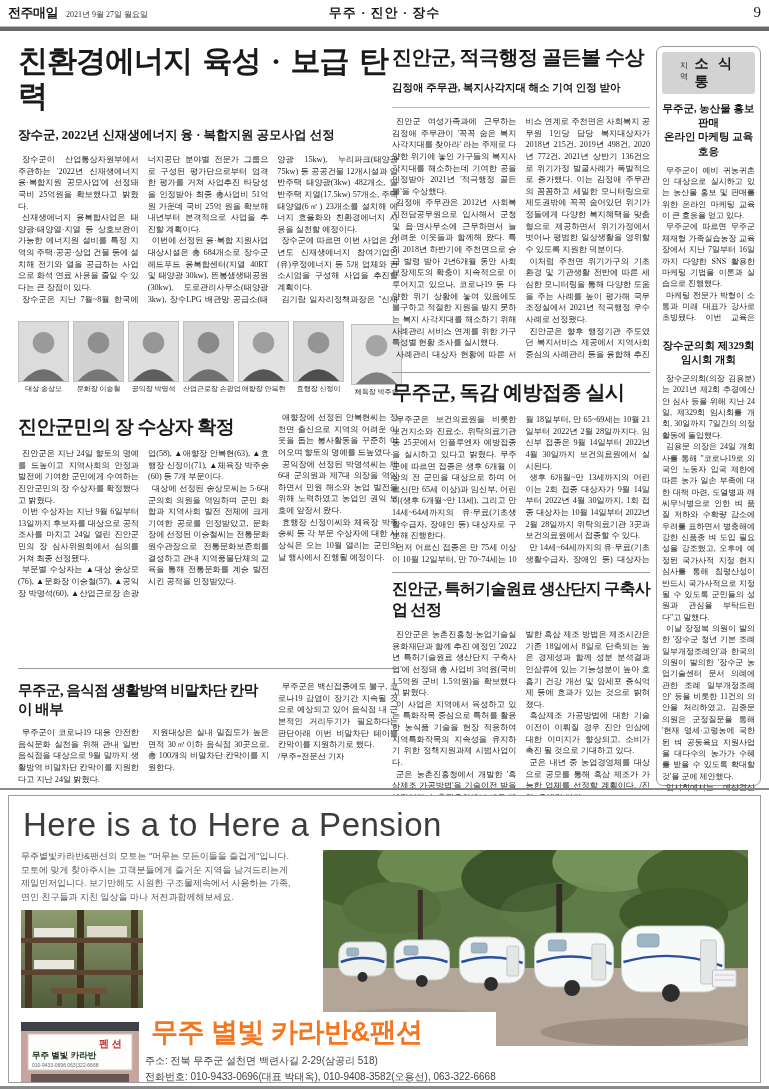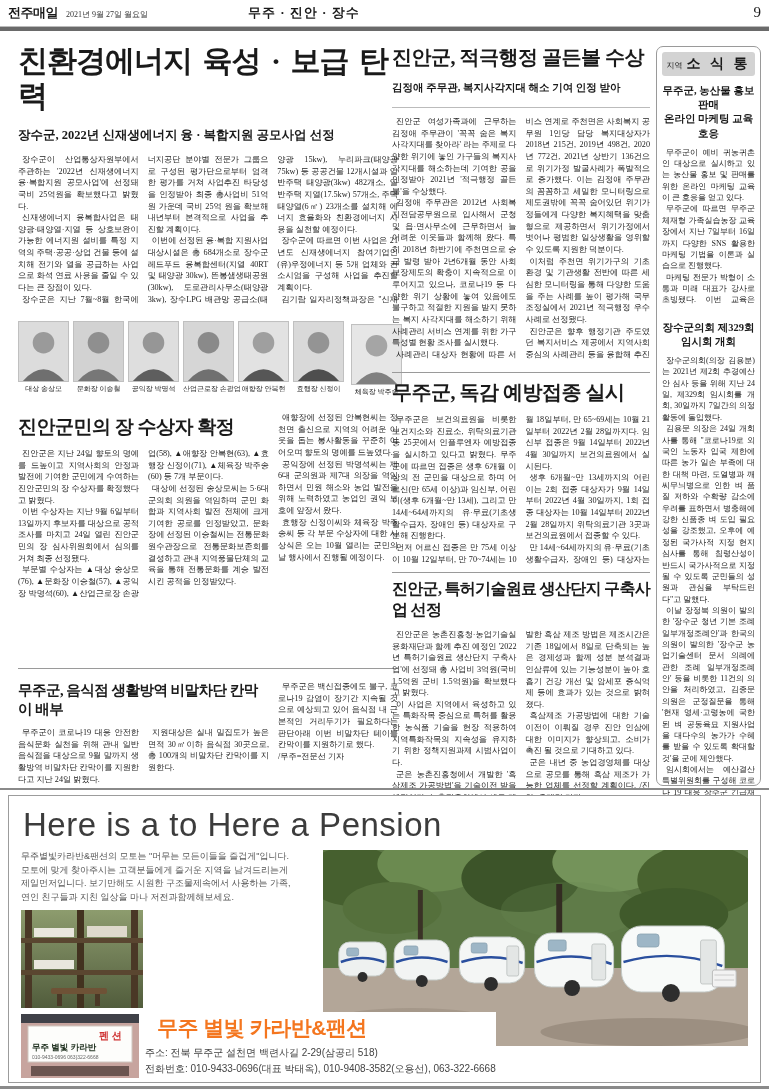--- a/index.html
+++ b/index.html
@@ -7,21 +7,21 @@
     width:769px;height:1090px;background:#f4f4f2;position:relative;
     font-family:"Liberation Serif","DejaVu Serif",serif;color:#1a1a1a;
     overflow:hidden;
   }
   .page{position:absolute;inset:0;background:#fff;}
   
   .masthead{position:absolute;left:8px;right:8px;top:4px;height:20px;display:flex;align-items:baseline;}
   .mast-left{display:flex;align-items:baseline;gap:8px;width:240px;}
   .paper-name{font-weight:900;font-size:13px;letter-spacing:-0.5px;}
   .mast-date{font-size:8px;color:#333;}
-  .mast-center{flex:1;font-weight:700;font-size:13px;letter-spacing:1px;}
+  .mast-center{flex:1;text-align:center;font-weight:700;font-size:13px;letter-spacing:1px;}
   .mast-page{width:240px;text-align:right;font-size:15px;font-weight:400;}
   .mast-rule{position:absolute;left:0px;right:0px;top:26px;height:4px;background:#6a6a6a;border-top:1px solid #bbb;}
   
   .body{font-size:8.2px;line-height:1.42;text-align:justify;white-space:pre-line;overflow:hidden;color:#222;}
   .cols3{column-count:3;column-gap:9px;}
   .cols2{column-count:2;column-gap:9px;}
   hr.thin{border:none;border-top:1px solid #9a9a9a;margin:6px 0;}
   
   .col-left{position:absolute;left:18px;top:40px;width:380px;}
   .lead-headline{margin:4px 0 0 0;font-size:30px;font-weight:900;letter-spacing:-1px;line-height:1.15;word-spacing:4px;}
@@ -47,21 +47,21 @@
   .col-mid{position:absolute;left:392px;top:44px;width:258px;}
   .mid-headline{margin:0;font-size:20px;font-weight:900;letter-spacing:-0.5px;}
   .mid-subhead{margin:10px 0 8px 0;font-size:10.5px;font-weight:700;border-bottom:1px solid #bbb;padding-bottom:12px;}
   .golden-body{height:250px;}
   .flu-body{height:152px;margin-top:8px;}
   .patent-headline{margin:0;font-size:16px;font-weight:900;letter-spacing:-0.7px;}
   .patent-body{height:176px;margin-top:8px;}
   
   .col-side{position:absolute;left:656px;top:46px;width:105px;height:740px;
     border:1px solid #9a9a9a;border-radius:7px;padding:5px 5px;box-sizing:border-box;background:#fff;}
-  .side-header{background:#d3d3d3;border-radius:3px;padding:3px 4px;display:flex;align-items:baseline;justify-content:center;gap:4px;margin-bottom:8px;}
+  .side-header{background:#d3d3d3;border-radius:3px;padding:3px 18px;display:flex;align-items:baseline;justify-content:center;gap:4px;margin-bottom:8px;}
   .side-header .lbl{font-size:8px;font-weight:400;}
   .side-header .ttl{font-size:14px;font-weight:900;letter-spacing:3px;}
   .side-item-head{font-size:10.5px;font-weight:800;text-align:center;white-space:pre-line;line-height:1.35;margin:4px 0 6px 0;}
   .side-body{font-size:8px;}
   .side-item1-body{height:160px;}
   .side-item2-body{height:470px;}
   .side-sep{height:10px;}
   
   .band-rule{position:absolute;left:0;right:0;height:2px;background:#8a8a8a;}
   .rule-above-ad{top:788px;}
@@ -71,21 +71,21 @@
       padding:8px 12px;font-family:"Liberation Sans","DejaVu Sans",sans-serif;background:#fff;overflow:hidden;}
   .ad-heading{margin:2px 0 6px 2px;font-size:33px;font-weight:500;color:#3c3c3c;letter-spacing:0.5px;font-family:"Liberation Sans","DejaVu Sans",sans-serif;}
   .ad-mid{display:flex;gap:10px;}
   .ad-left{width:292px;}
   .ad-paragraph{font-size:9px;line-height:1.5;color:#555;white-space:pre-line;margin-bottom:6px;}
   .ad-photo-bunk{width:122px;height:98px;}
   .ad-photo-caravan{flex:1;height:196px;}
   .ad-bottom{display:flex;gap:6px;align-items:flex-end;margin-top:-34px;position:relative;z-index:2;}
   .ad-sign{width:118px;height:64px;}
   .ad-contact{padding-top:2px;background:#fff;}
-  .ad-title{font-size:21px;font-weight:800;color:#f4761f;letter-spacing:-0.5px;margin:0 0 4px 12px;}
+  .ad-title{font-size:27px;font-weight:800;color:#f4761f;letter-spacing:-0.5px;margin:0 0 4px 6px;}
   .ad-line{font-size:10px;color:#444;margin:2px 0;}
   svg{display:block;}
 </style>
 </head>
 <body>
 
 <div class="page">
 
   <header class="masthead">
     <div class="mast-left">

